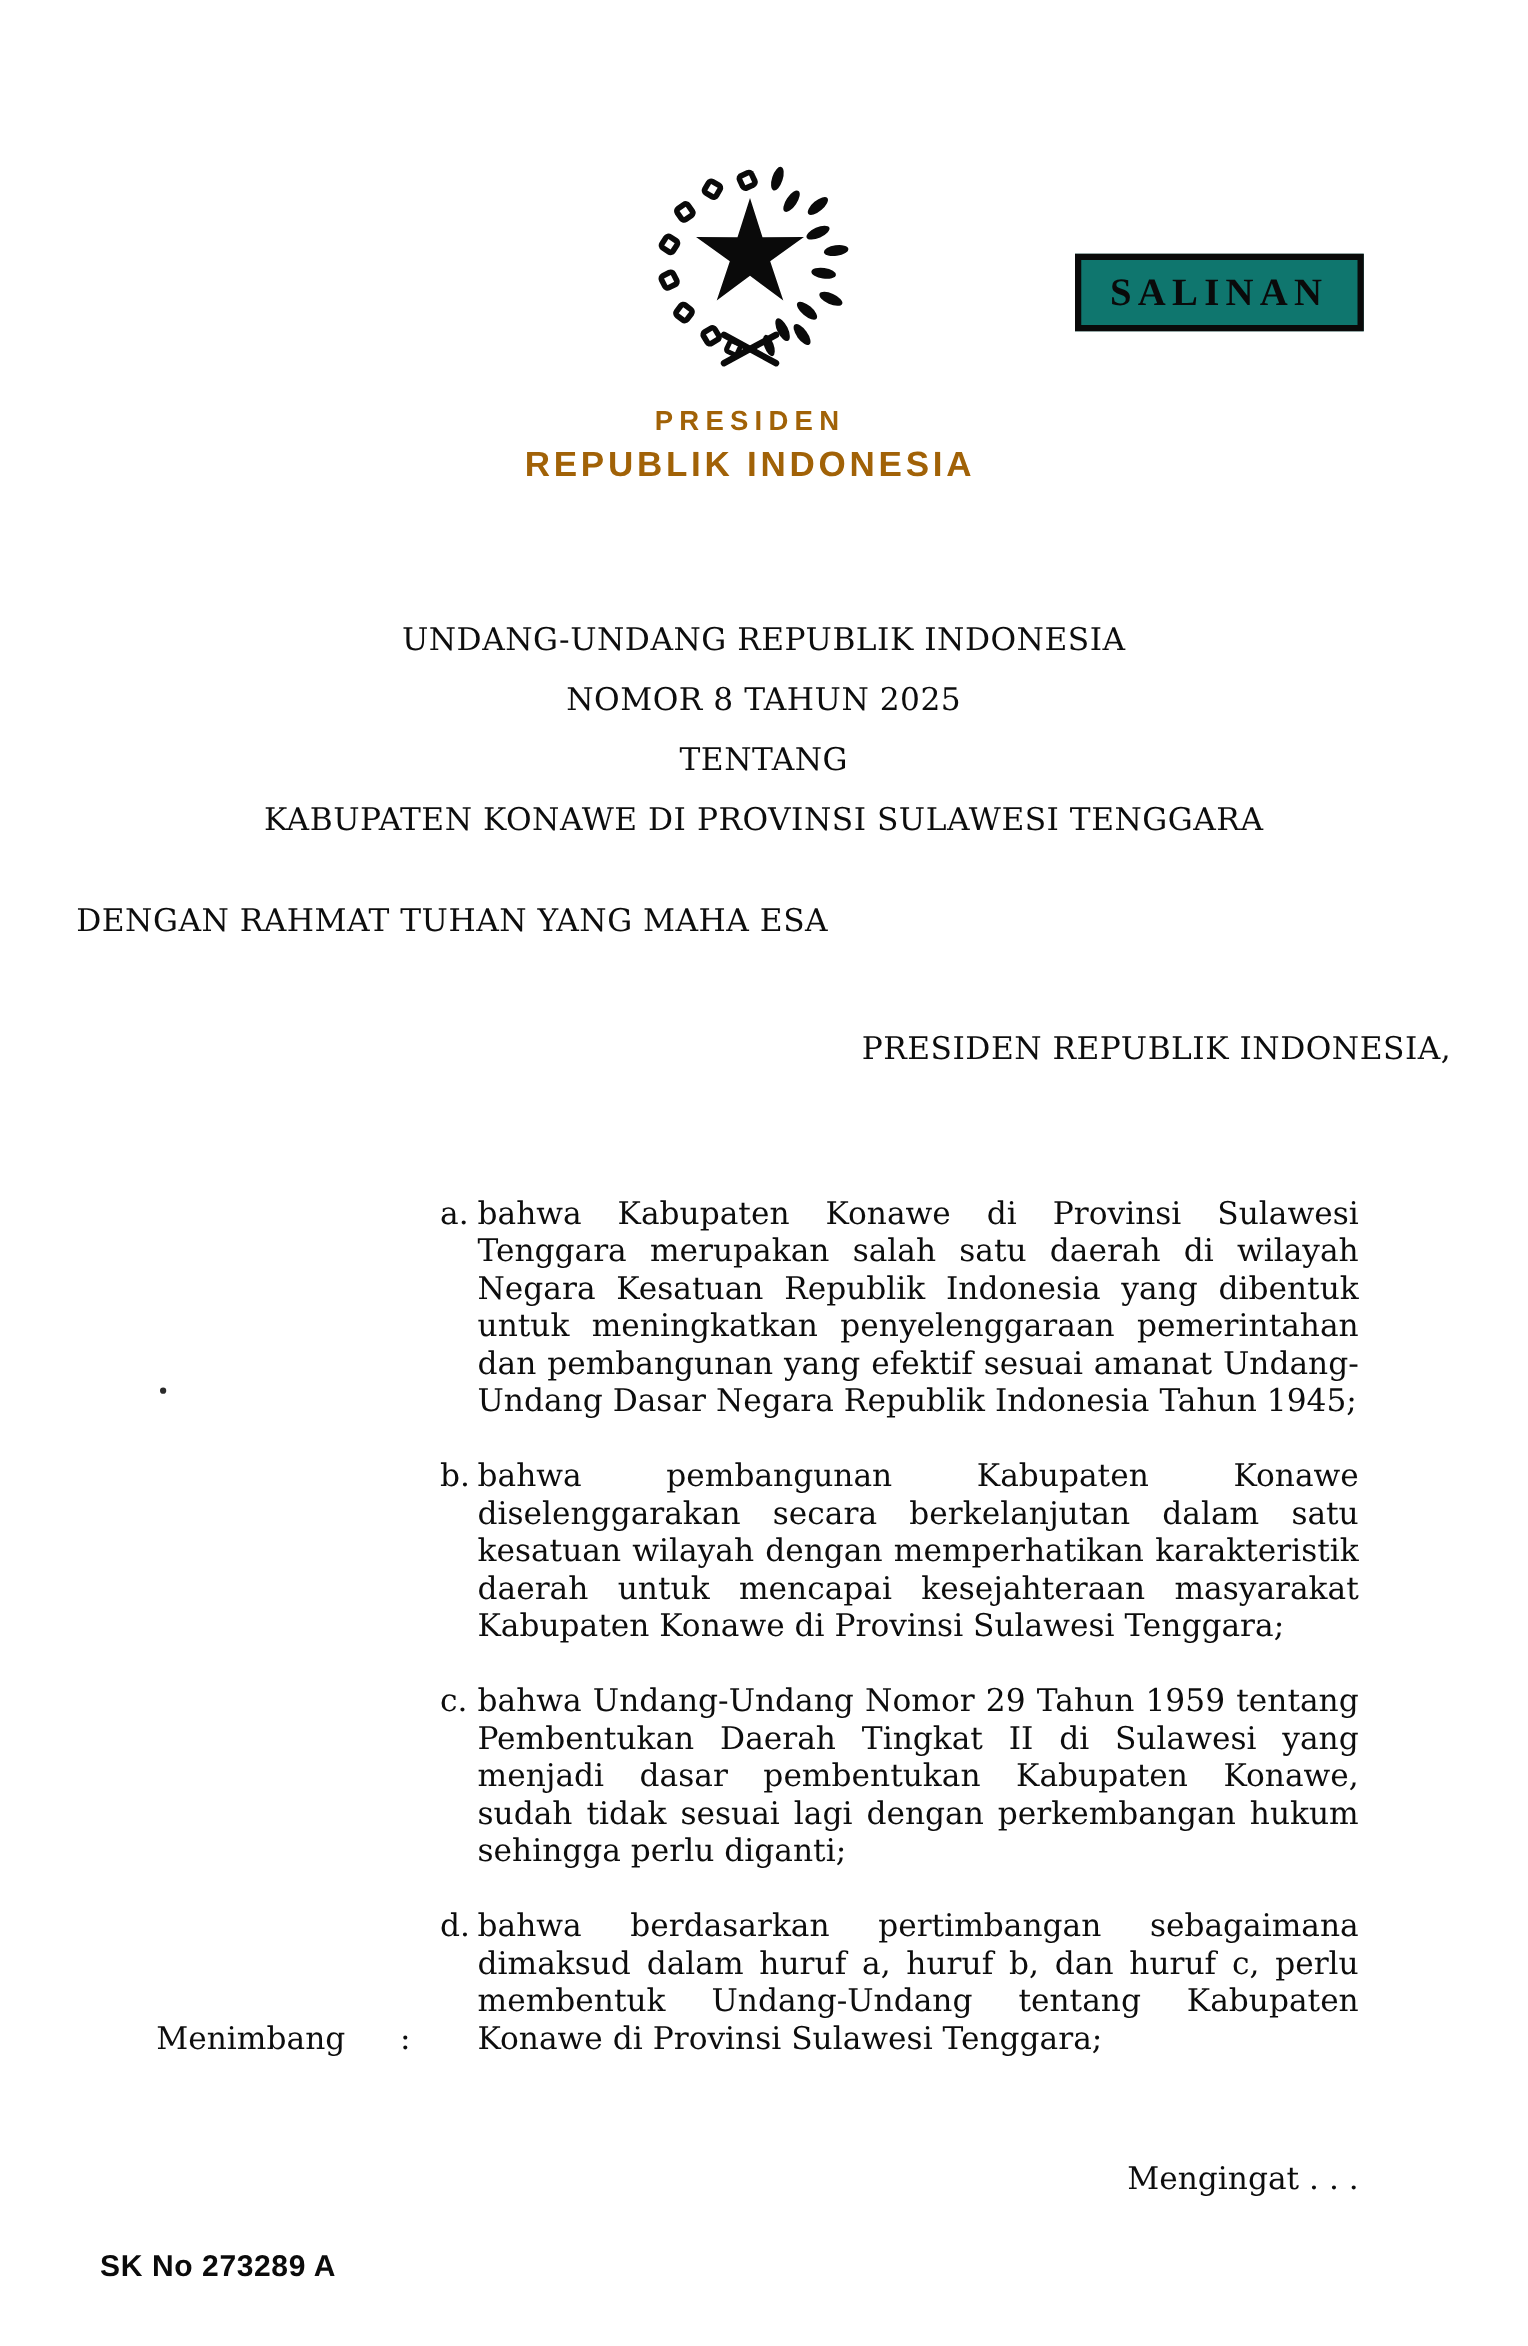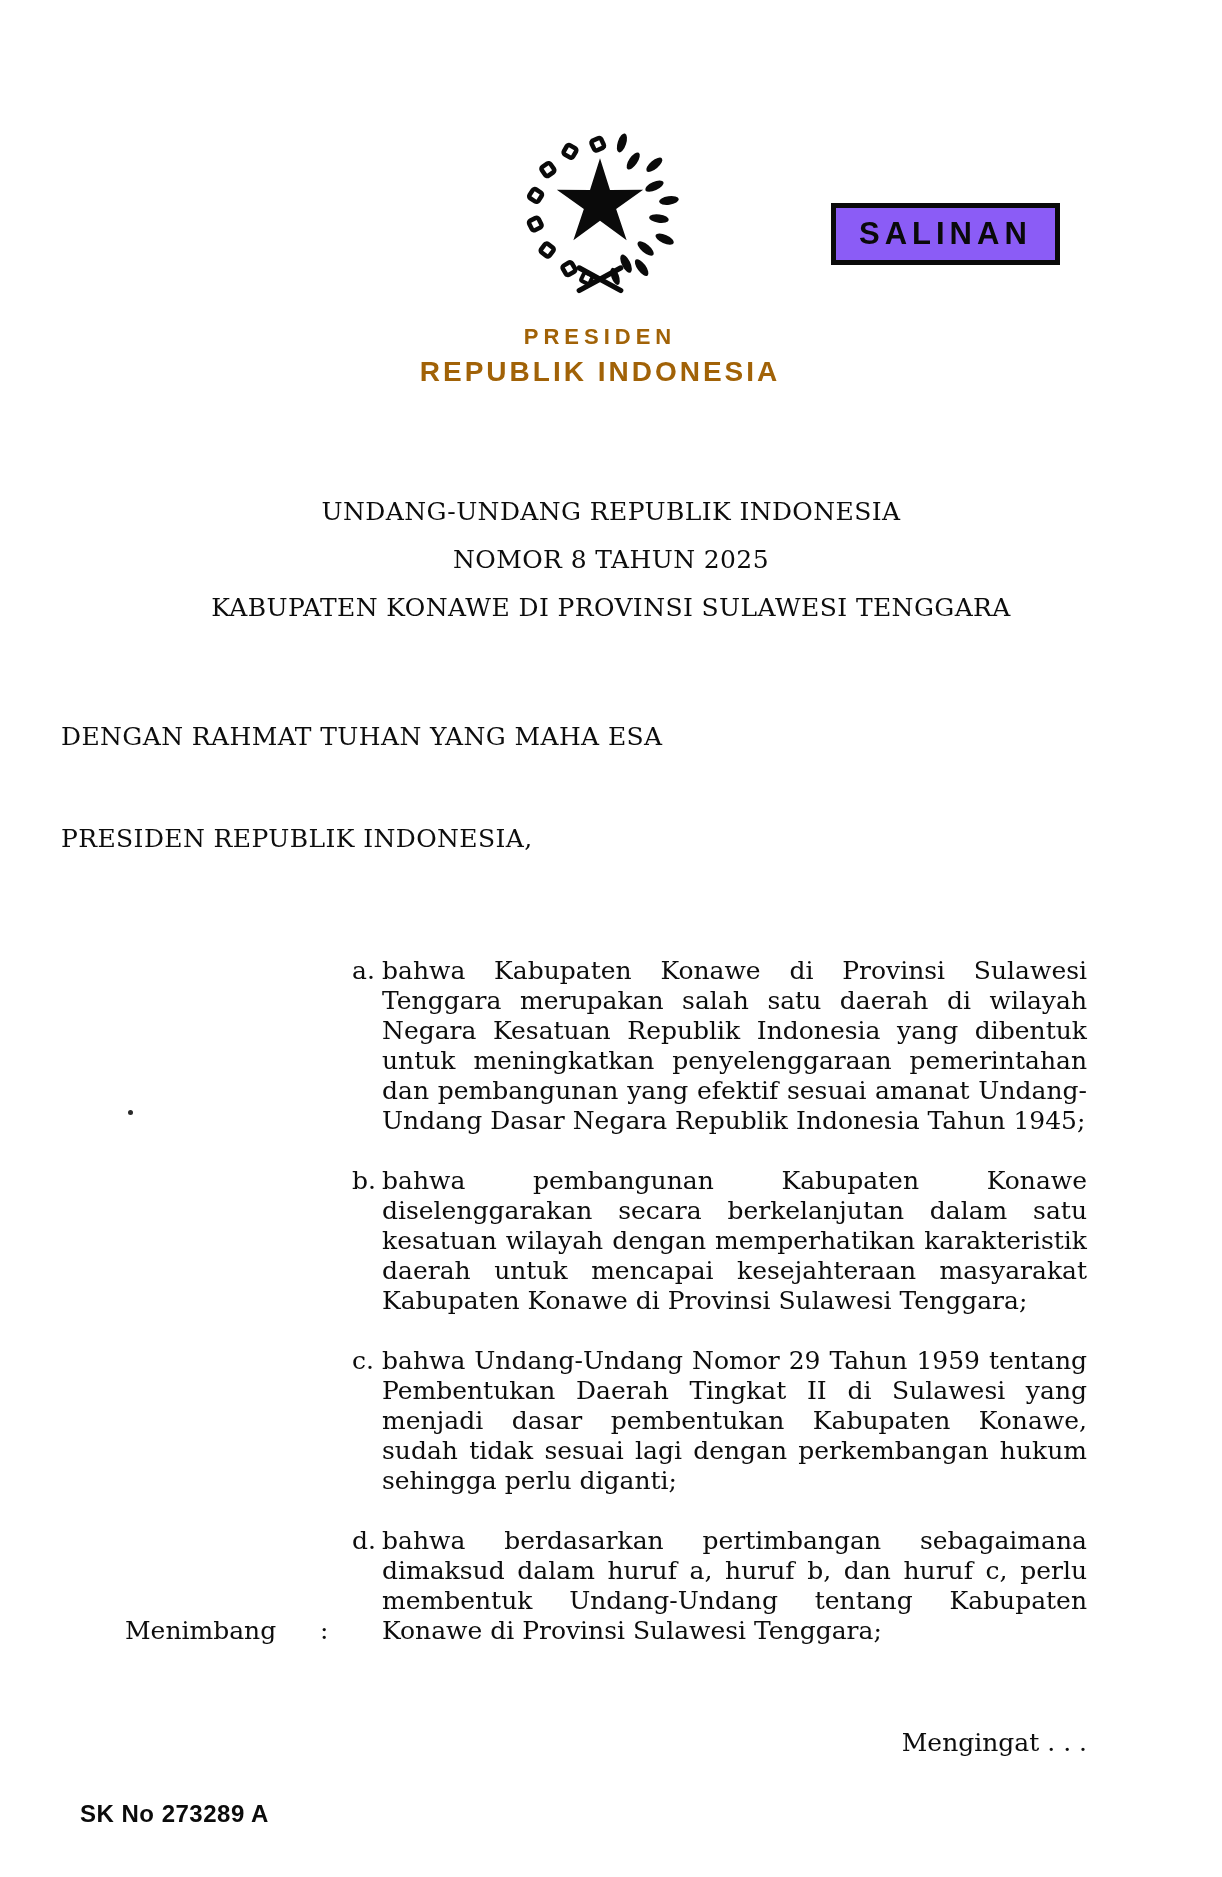--- a/index.html
+++ b/index.html
@@ -34,30 +34,30 @@
     font-family: "Liberation Sans", sans-serif;
     font-weight: 700;
     color: #a16207;
   }
   .letterhead .lh1 { font-size: 22px; letter-spacing: 5px; }
   .letterhead .lh2 { font-size: 28px; letter-spacing: 3px; margin-top: 6px; }
 
   
   .stamp {
     position: absolute;
-    left: 831px;
+    left: 860px;
     top: 203px;
     border: 5px solid #0a0a0a;
     padding: 8px 23px;
     font-size: 31px;
     font-weight: 700;
     letter-spacing: 5px;
-    font-family: Liberation Sans, sans-serif;
+    font-family: Liberation Serif, serif;
     color: #0a0a0a;
-    background: #8b5cf6;
+    background: #0f766e;
   }
 
   
   .title-block {
     position: absolute;
     left: 61px;
     top: 483px;
     width: 1100px;
     text-align: center;
     margin-top: 16px;
@@ -78,21 +78,21 @@
     text-align: left;
     font-size: 25px;
     letter-spacing: 0.4px;
     white-space: nowrap;
   }
   .authority {
     position: absolute;
     left: 61px;
     top: 824px;
     width: 1100px;
-    text-align: left;
+    text-align: right;
     font-size: 25px;
     letter-spacing: 0.4px;
     white-space: nowrap;
   }
 
   
   .considerations {
     position: absolute;
     left: 125px;
     top: 956px;
@@ -212,20 +212,21 @@
   <div class="letterhead">
     <div class="lh1">PRESIDEN</div>
     <div class="lh2">REPUBLIK INDONESIA</div>
   </div>
 
   <div class="stamp">SALINAN</div>
 
   <div class="title-block">
     <div class="t-line">UNDANG-UNDANG REPUBLIK INDONESIA</div>
     <div class="t-line">NOMOR 8 TAHUN 2025</div>
+    <div class="t-line">TENTANG</div>
     <div class="t-line">KABUPATEN KONAWE DI PROVINSI SULAWESI TENGGARA</div>
   </div>
 
   <div class="invocation">DENGAN RAHMAT TUHAN YANG MAHA ESA</div>
 
   <div class="authority">PRESIDEN REPUBLIK INDONESIA,</div>
 
   <div class="considerations">
     <div class="c-label">Menimbang</div>
     <div class="c-colon">:</div>

